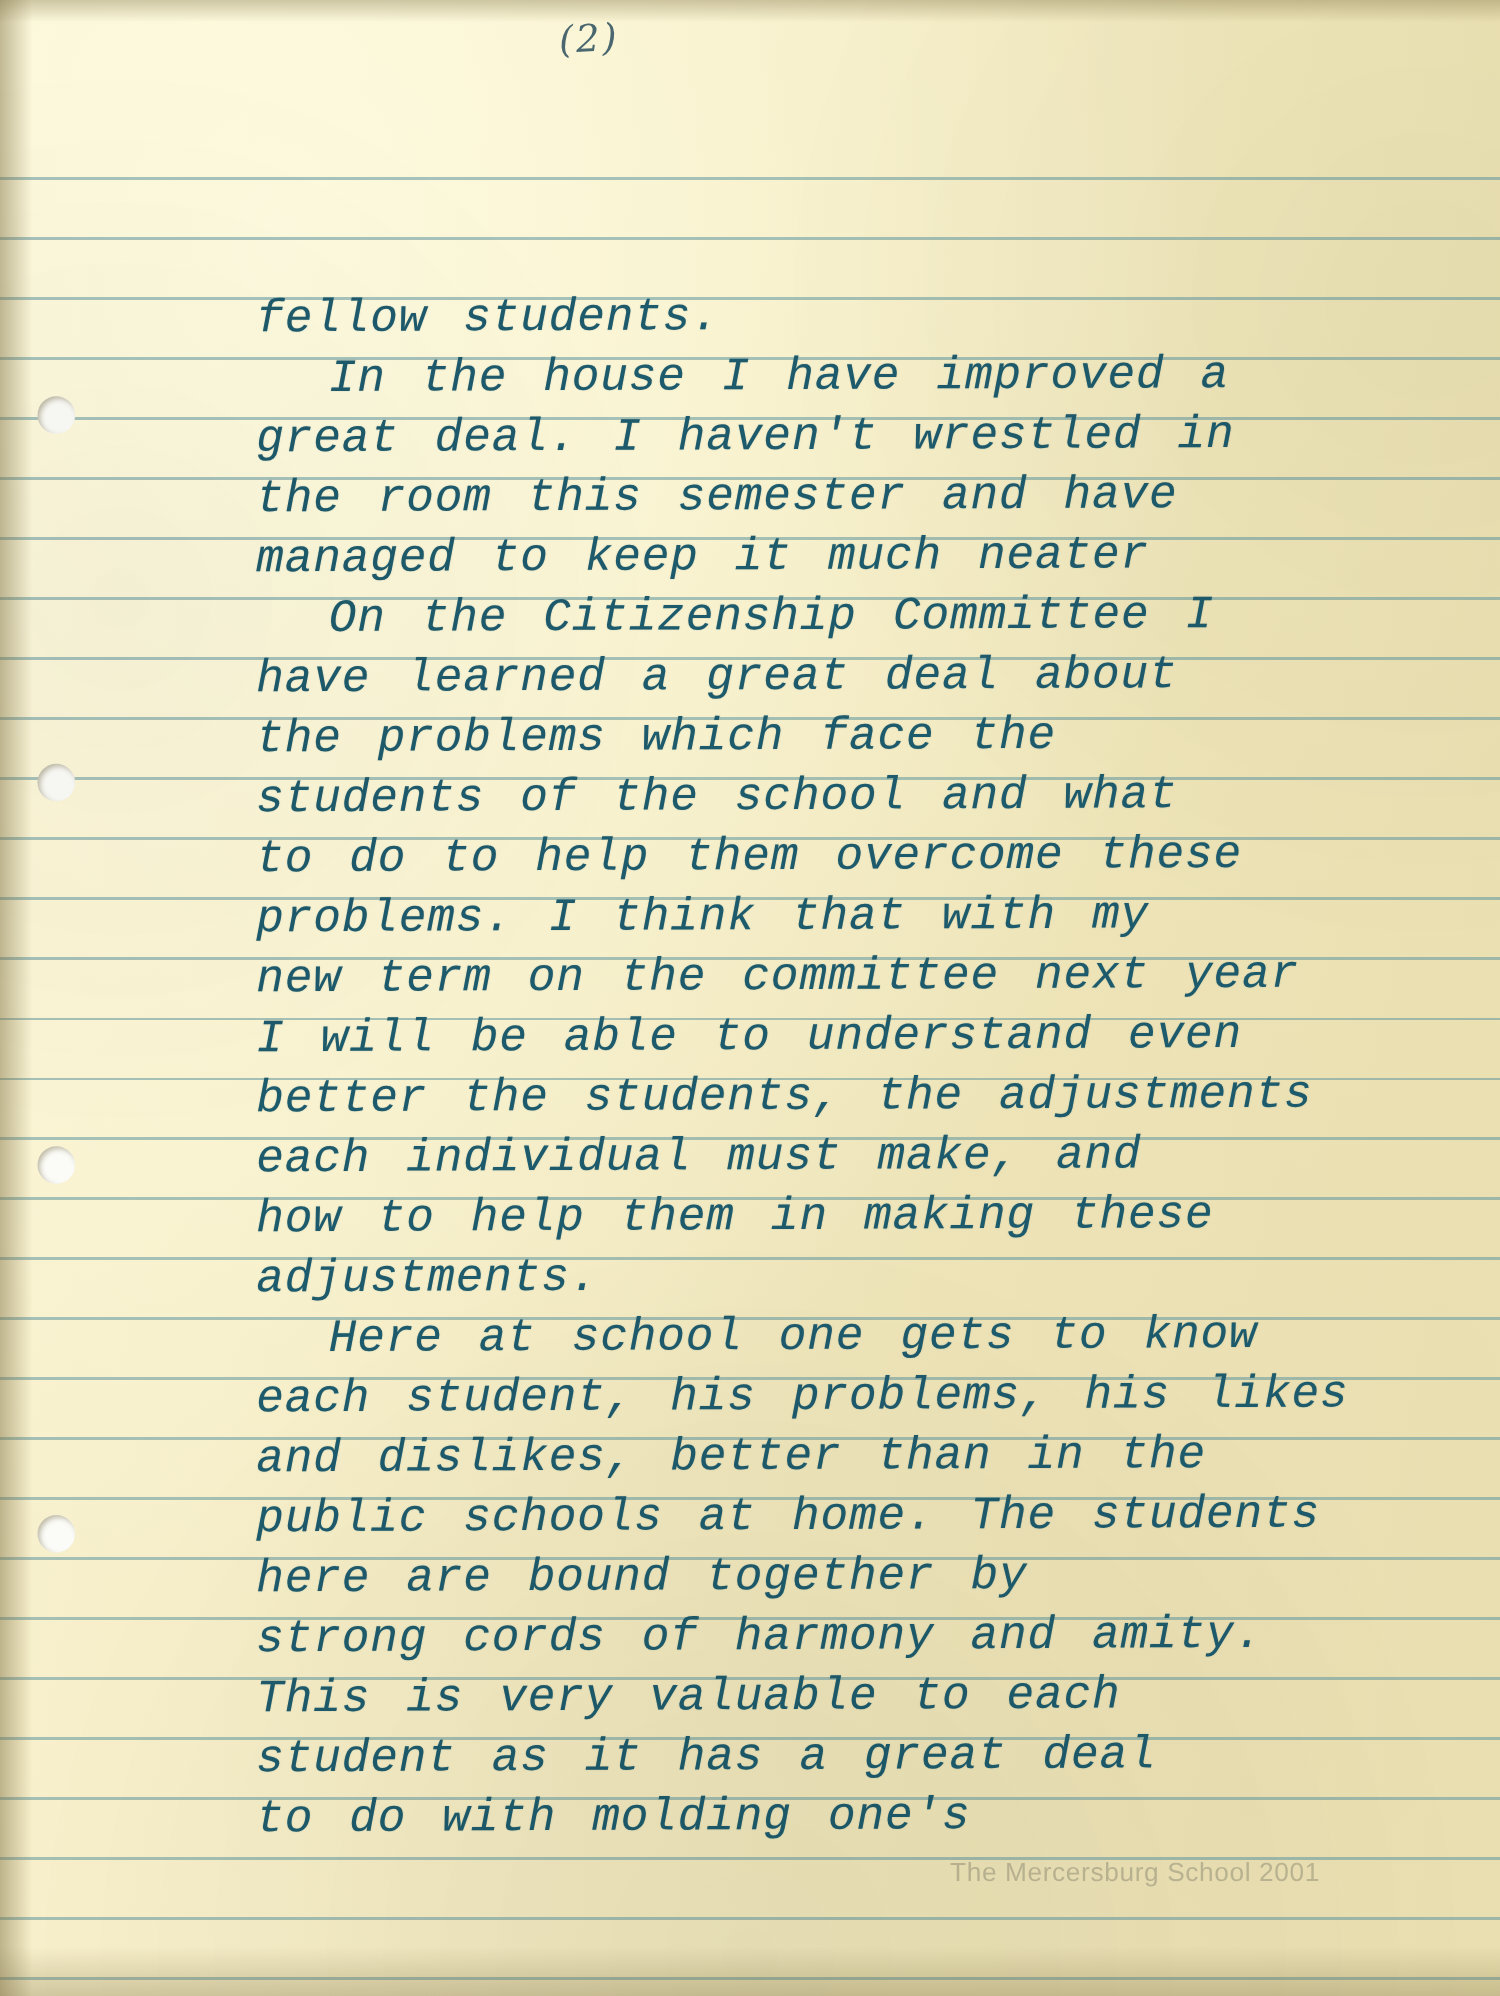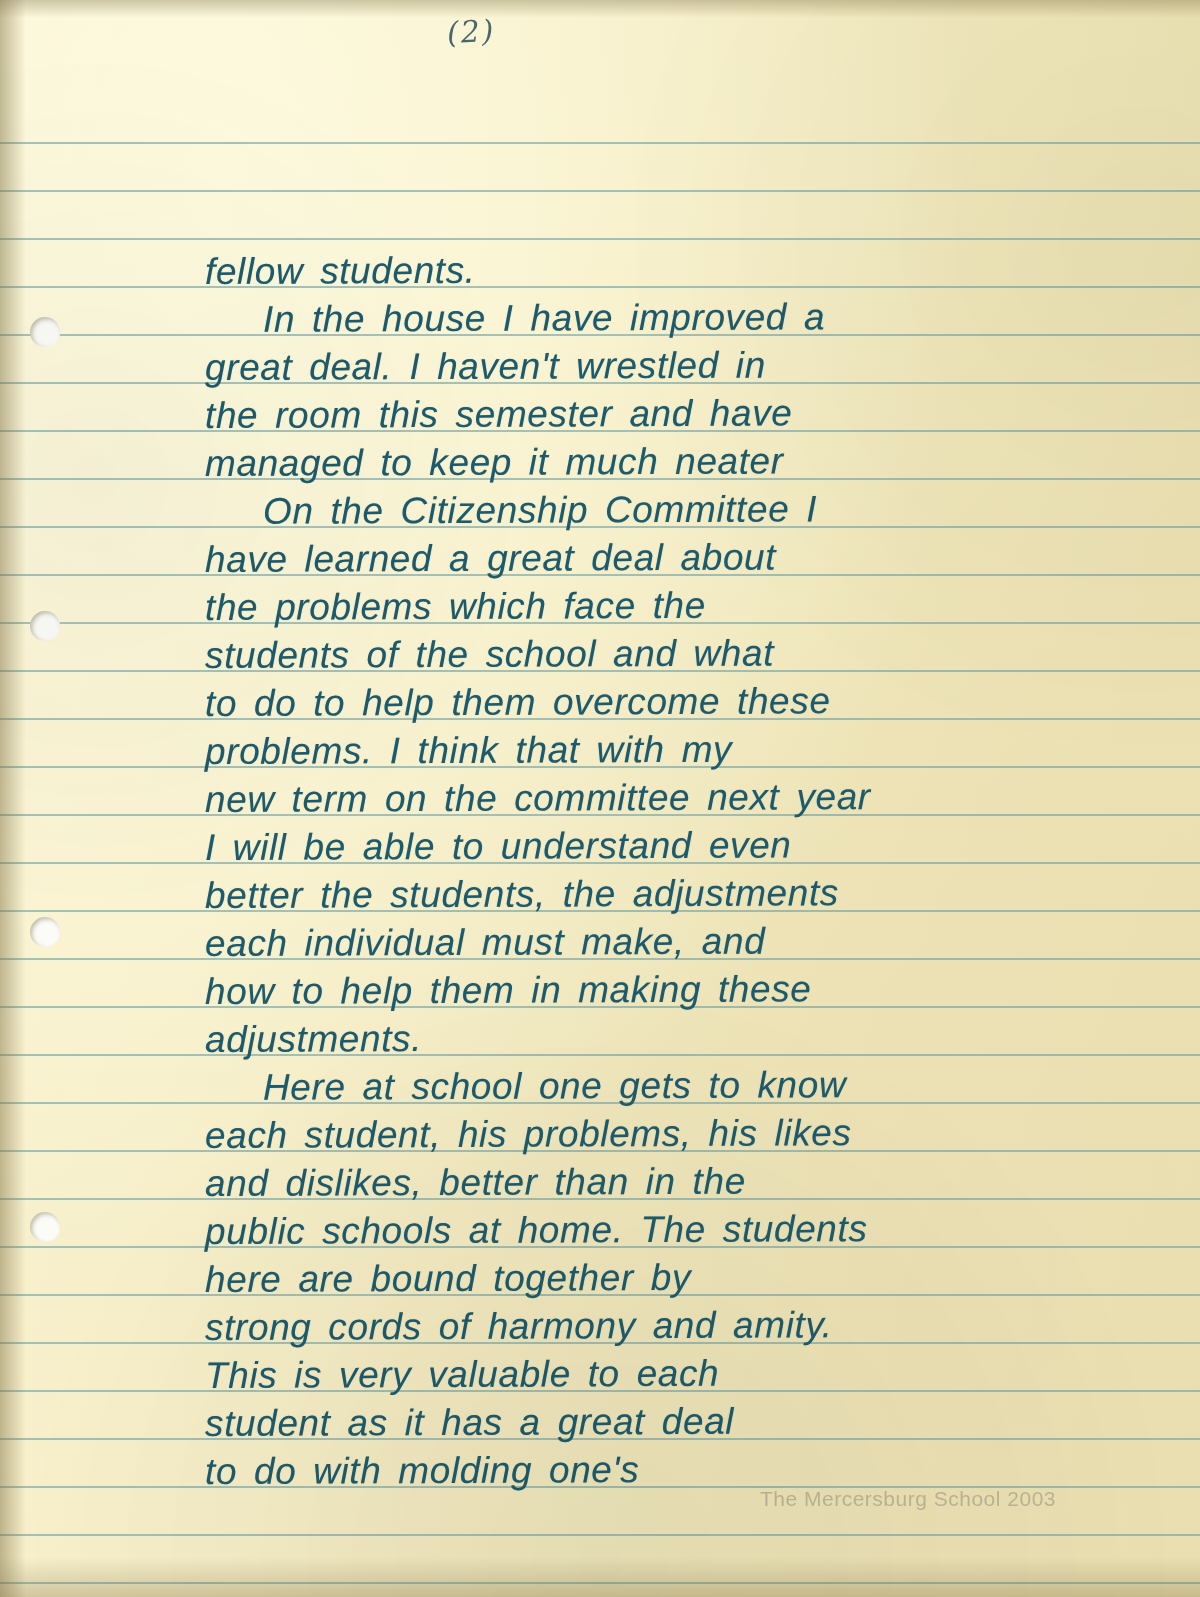--- a/index.html
+++ b/index.html
@@ -103,23 +103,23 @@
     color: #2c4f5e;
     letter-spacing: 2px;
     transform: rotate(-3deg);
     opacity: 0.85;
   }
 
   
   .handwriting {
     position: absolute;
     left: 205px;
-    top: 248px;
+    top: 232px;
     width: 960px;
-    font-family: Liberation Sans, sans-serif;
+    font-family: Liberation Mono, monospace;
     font-style: italic;
     font-size: 37px;
     line-height: 48px;
     color: #1d5a6b;
     letter-spacing: 0.6px;
     word-spacing: 6px;
     text-shadow: 0 0 1px rgba(29,90,107,0.35);
   }
   .handwriting .ln {
     display: block;
@@ -177,19 +177,19 @@
       <span class="ln">each student, his problems, his likes</span>
       <span class="ln">and dislikes, better than in the</span>
       <span class="ln">public schools at home. The students</span>
       <span class="ln">here are bound together by</span>
       <span class="ln">strong cords of harmony and amity.</span>
       <span class="ln">This is very valuable to each</span>
       <span class="ln">student as it has a great deal</span>
       <span class="ln">to do with molding one's</span>
     </div>
 
-  <div class="watermark">The Mercersburg School 2003</div>
+  <div class="watermark">The Mercersburg School 2001</div>
 
   <div class="paper-texture"></div>
   <div class="edge-shadow-left"></div>
   <div class="edge-shadow-top"></div>
   <div class="edge-shadow-bottom"></div>
 </div>
 
 </body></html>

